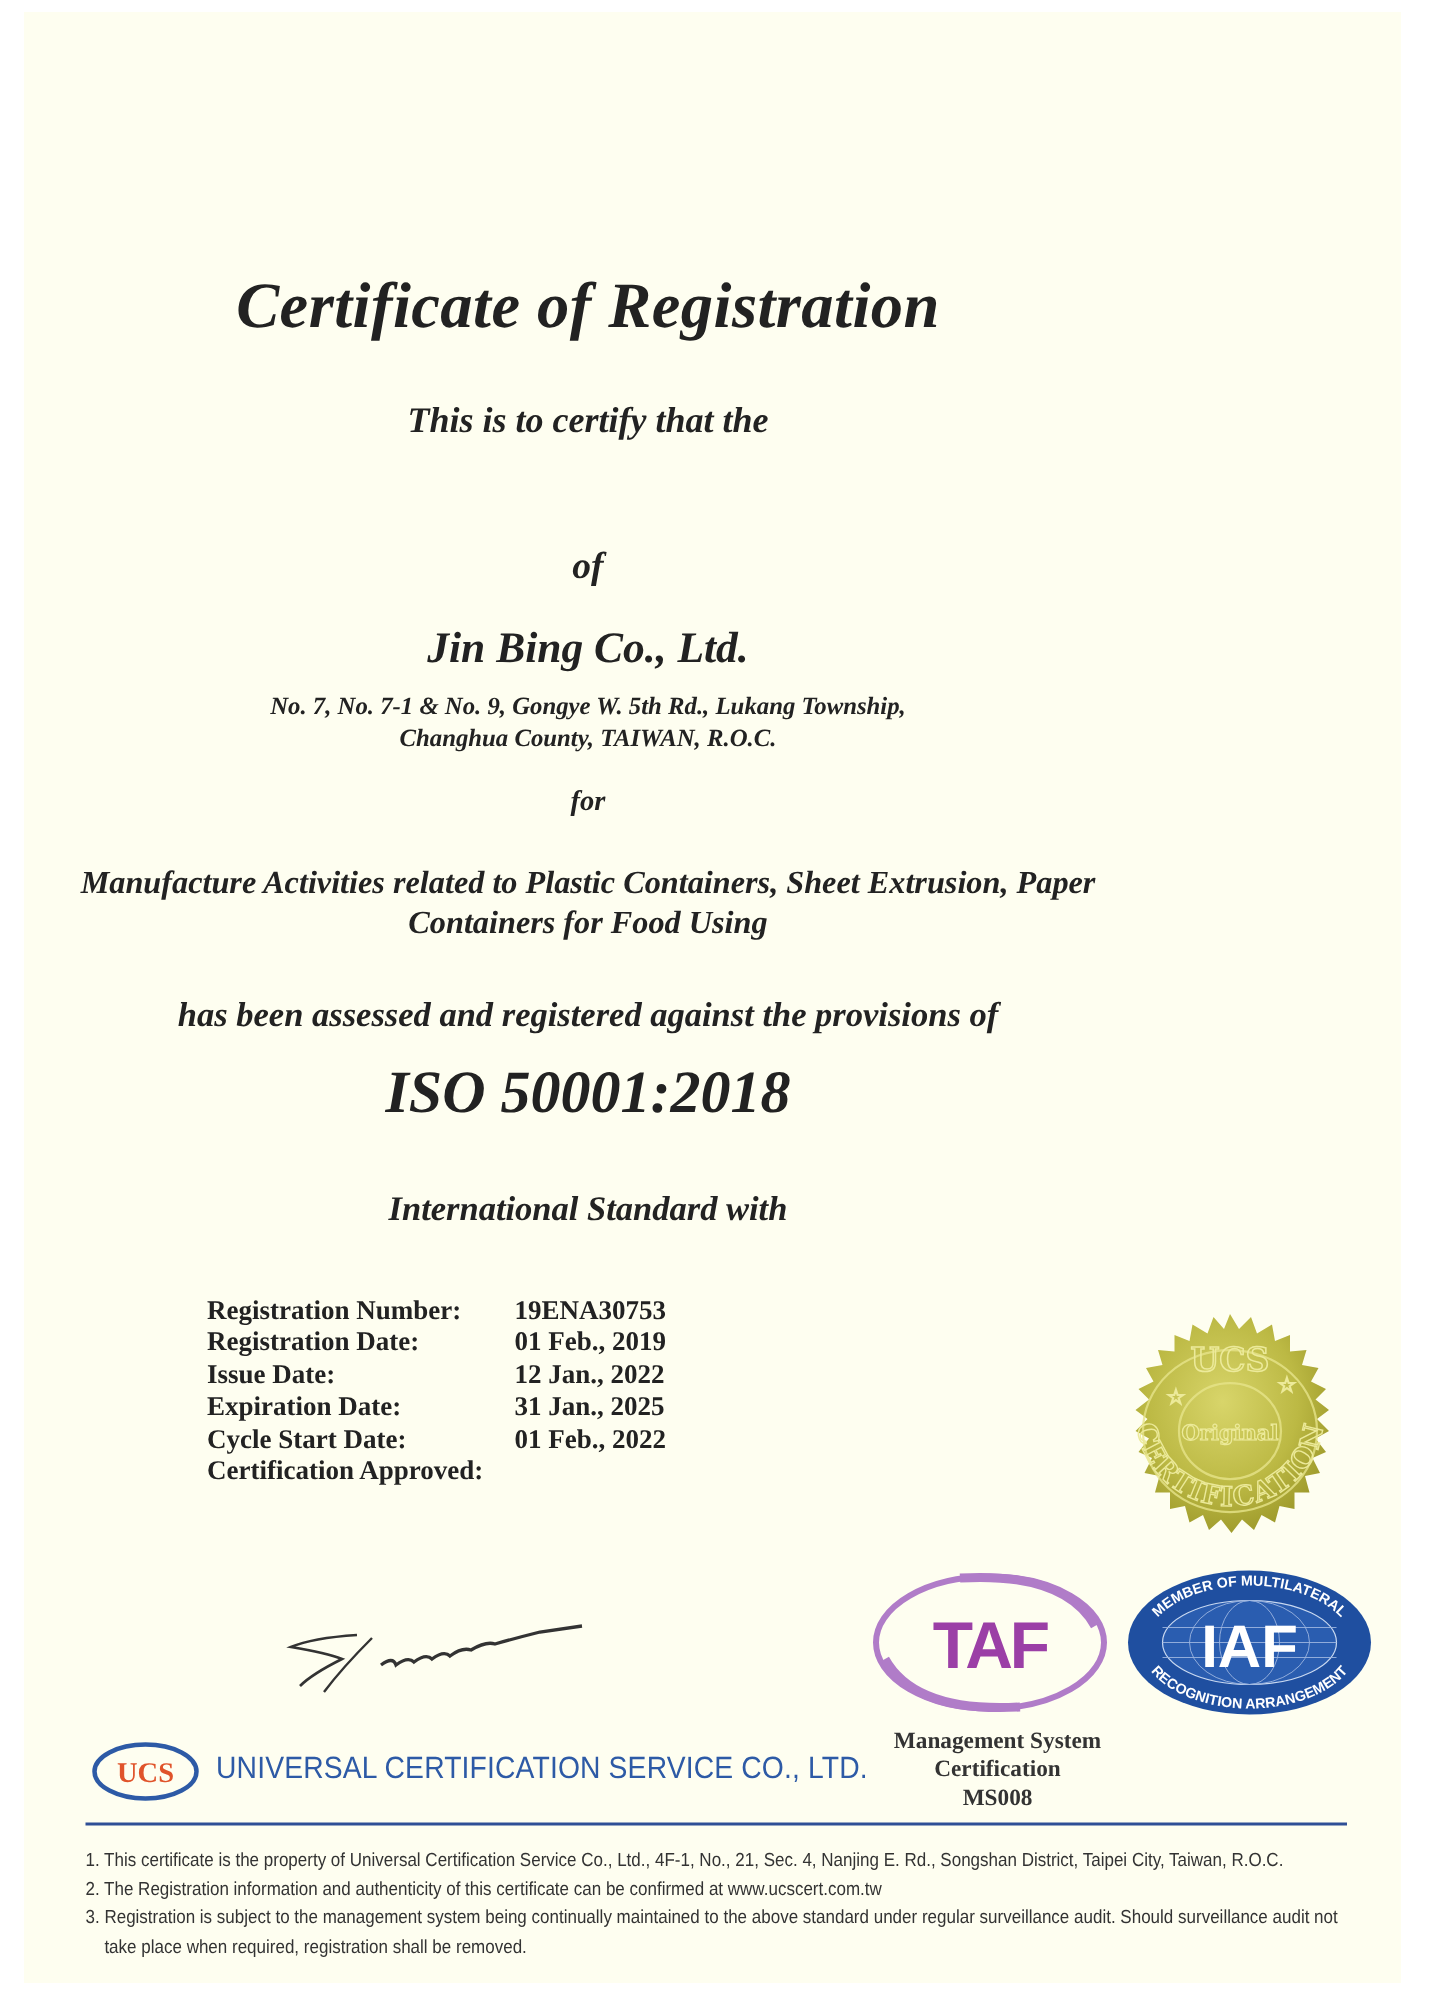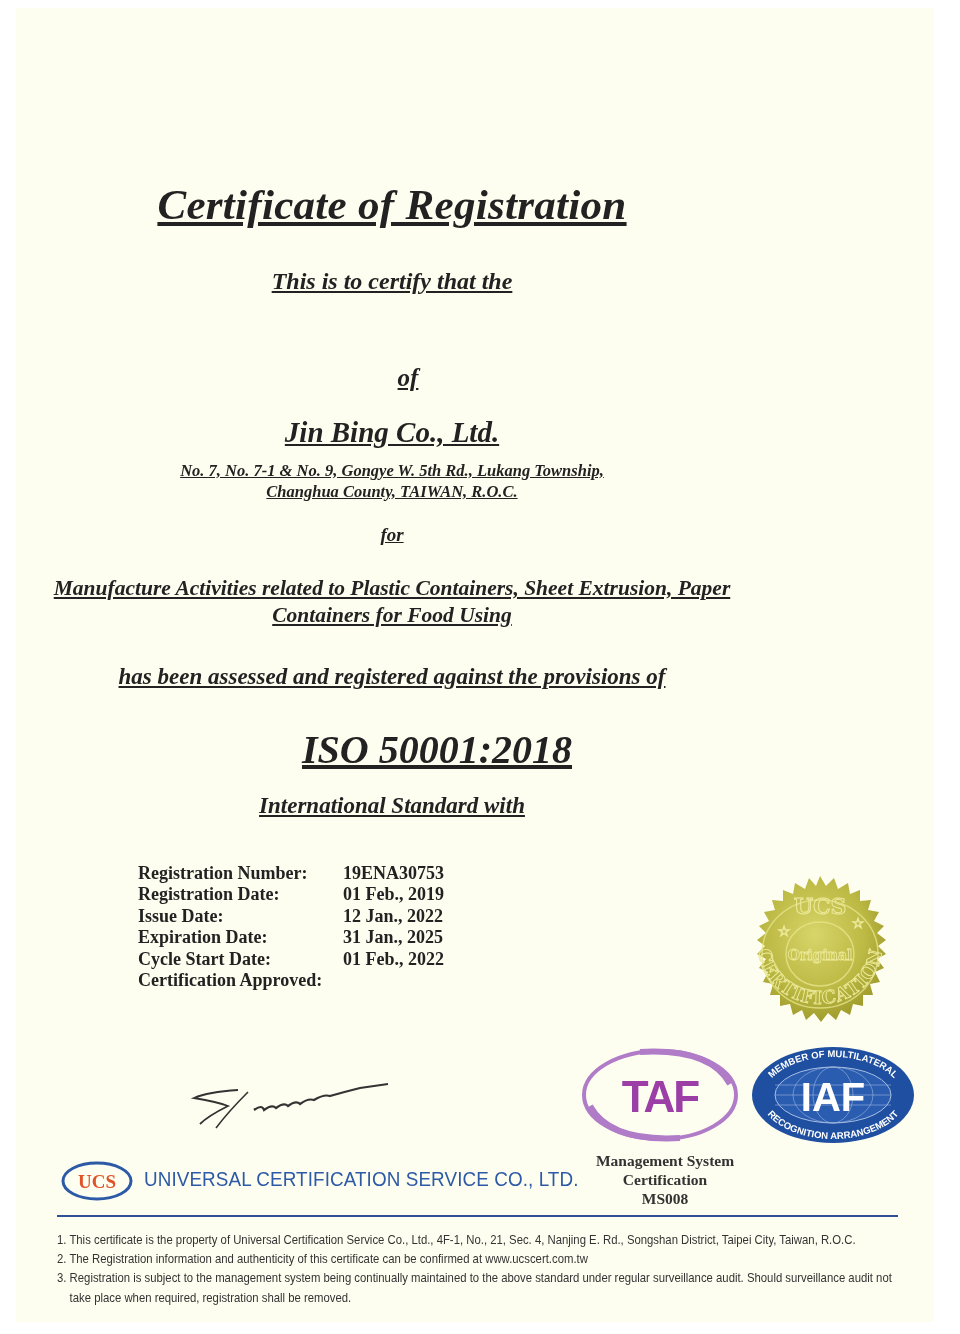--- a/index.html
+++ b/index.html
@@ -5,30 +5,30 @@
   html, body { margin: 0; padding: 0; }
   body {
     width: 960px; height: 1334px; background: #ffffff; position: relative; overflow: hidden;
     font-family: "Liberation Serif", "DejaVu Serif", serif; color: #222;
   }
   .paper {
     position: absolute; left: 16px; top: 8px; width: 918px; height: 1314px;
     background: #fefef0;
   }
   .abs { position: absolute; }
-  .center { left: 0; width: 784px; text-align: center; text-decoration: underline; }
+  .center { left: 0; width: 784px; text-align: center; }
   .title { top: 180px; font-size: 43px; font-weight: bold; font-style: italic; letter-spacing: 0.3px; }
   .certify { top: 268px; font-size: 24px; font-weight: bold; font-style: italic; line-height: 26px; }
-  .of { top: 364px; font-size: 25px; font-weight: bold; font-style: italic; margin-left: 16px; }
+  .of { top: 364px; font-size: 25px; font-weight: bold; font-style: italic; }
   .company { top: 416px; font-size: 29px; font-weight: bold; font-style: italic; }
   .address { top: 460px; font-size: 16.5px; font-weight: bold; font-style: italic; line-height: 21px; }
   .for { top: 524px; font-size: 19px; font-weight: bold; font-style: italic; }
   .scope { top: 575px; font-size: 21.5px; font-weight: bold; font-style: italic; line-height: 27px; }
   .assessed { top: 664px; font-size: 23px; font-weight: bold; font-style: italic; }
-  .standard { top: 726px; font-size: 40px; font-weight: bold; font-style: italic; padding-left: 45px; }
+  .standard { top: 704px; font-size: 40px; font-weight: bold; font-style: italic; }
   .intl { top: 793px; font-size: 23px; font-weight: bold; font-style: italic; }
 
   .reg-table { left: 138px; top: 863px; font-size: 18px; font-weight: bold; line-height: 21.4px; }
   .reg-row { display: flex; }
   .reg-label { width: 205px; }
   .reg-val { }
 
   .seal { left: 728px; top: 866px; width: 184px; height: 172px; }
   .taf { left: 580px; top: 1046px; width: 160px; height: 98px; }
   .iaf { left: 750px; top: 1045px; width: 166px; height: 100px; }

